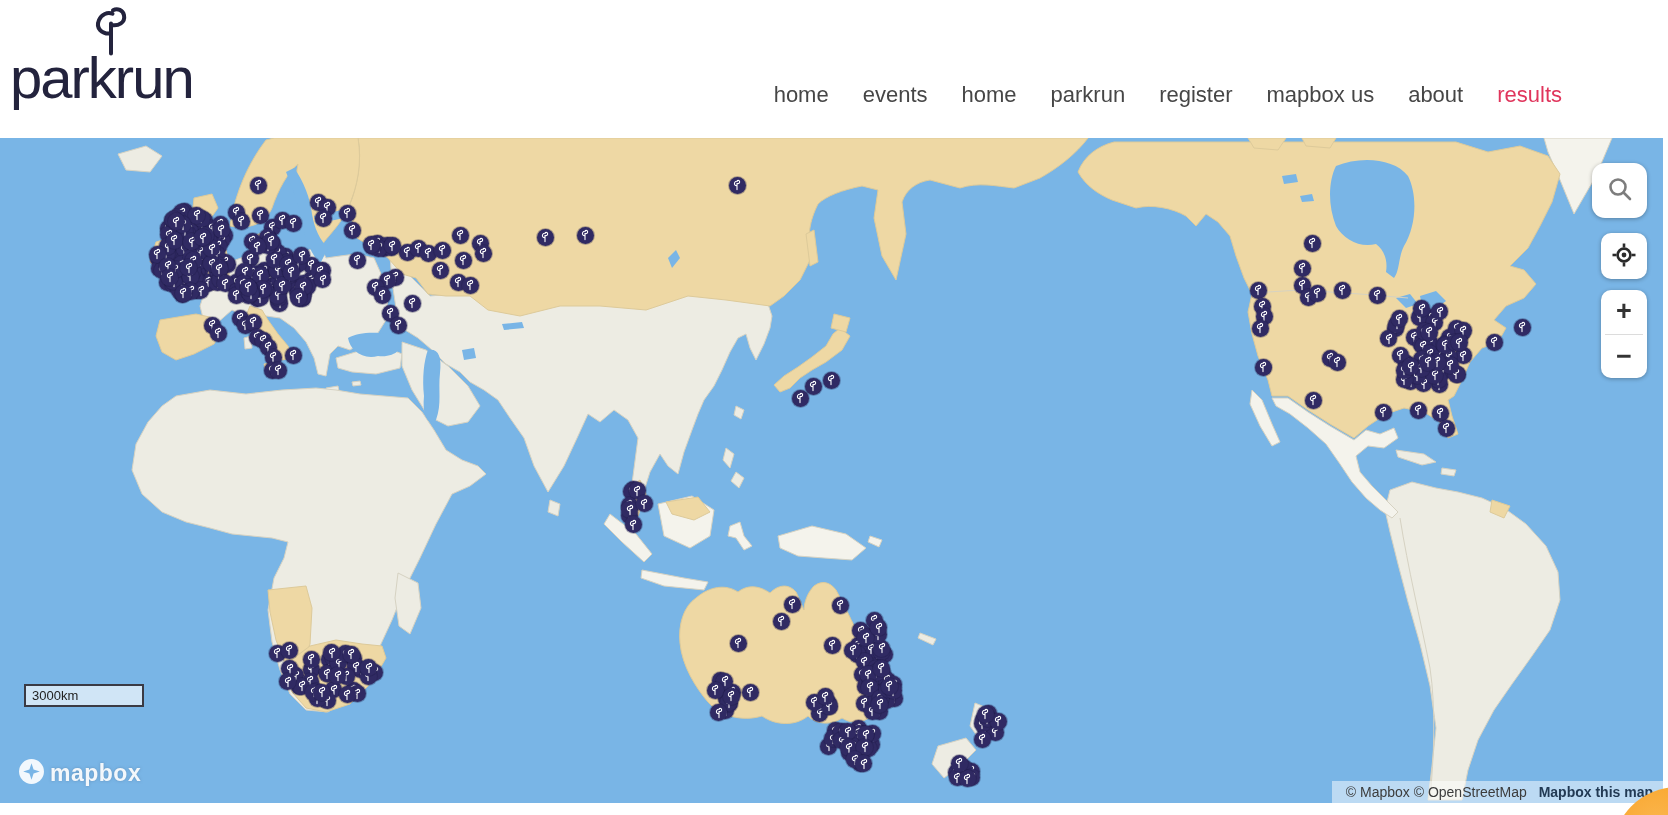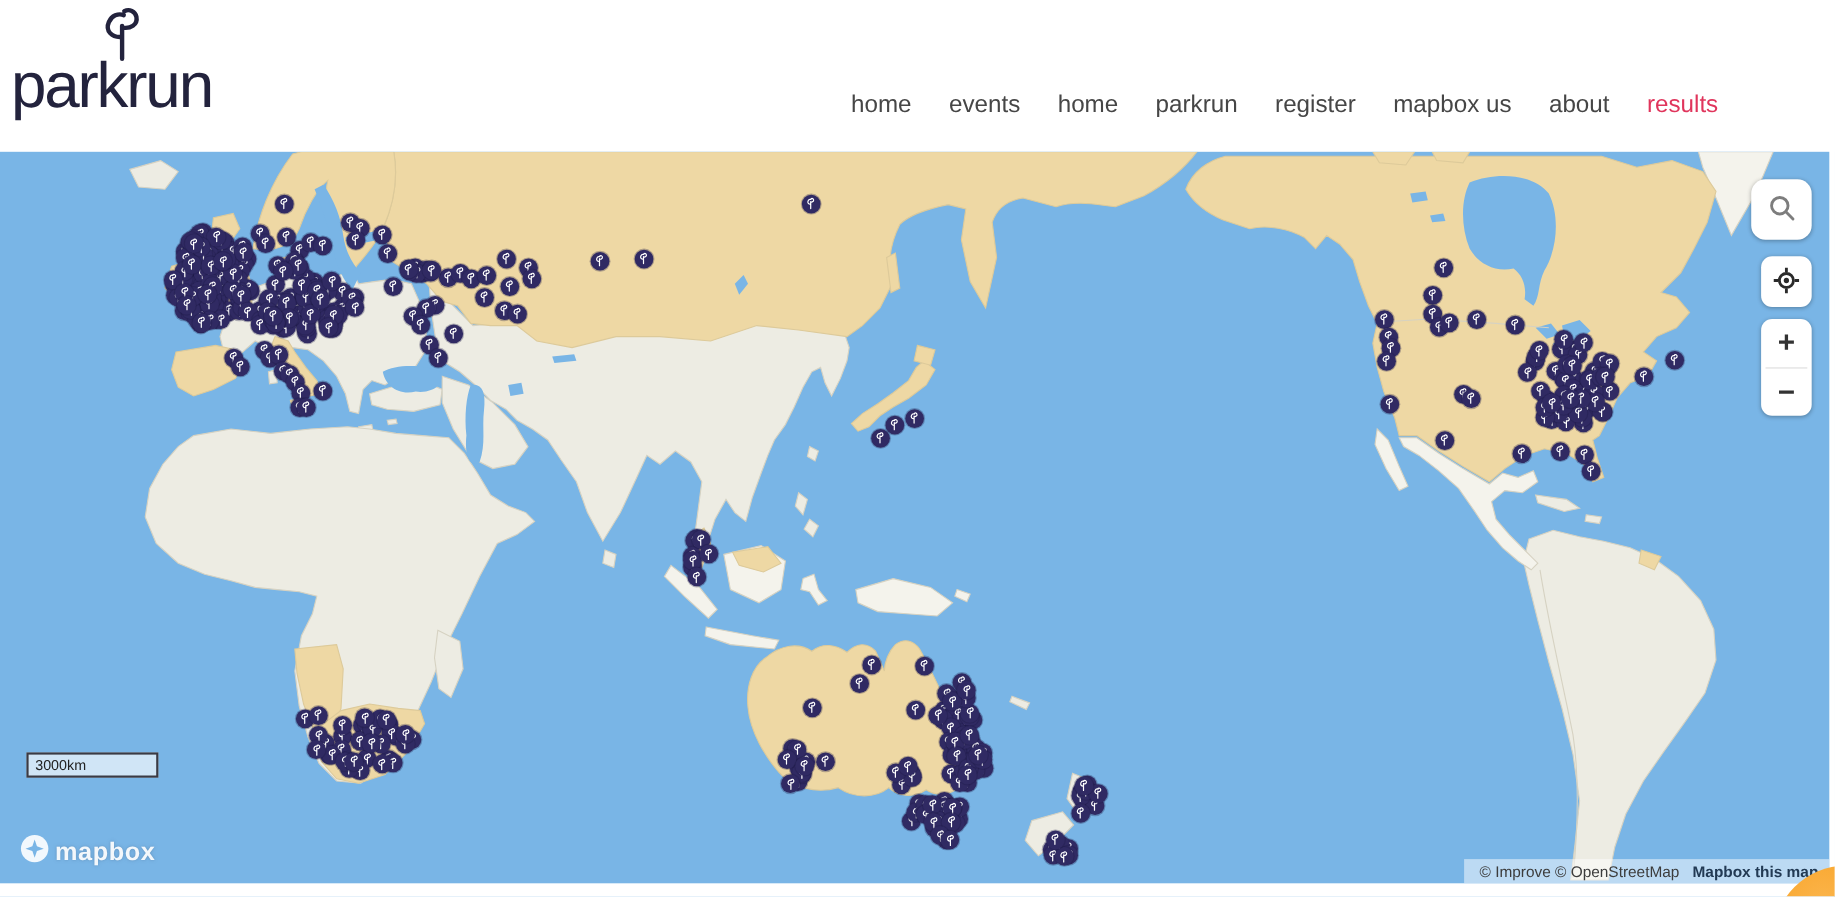--- a/index.html
+++ b/index.html
@@ -2576,19 +2576,19 @@
       <span>
         <svg width="27" height="27" viewBox="0 0 26 26">
           <circle cx="13" cy="13" r="12" fill="rgba(255,255,255,.9)"></circle>
           <path d="M13 5 L15 11 L21 13 L15 15 L13 21 L11 15 L5 13 L11 11 Z" fill="#79b5e6"></path>
         </svg>
       </span>
       <span class="word">mapbox</span>
     </div>
 
     <div class="attrib">
-      <span>© Improve © OpenStreetMap</span>
+      <span>© Mapbox © OpenStreetMap</span>
       <span class="imp">Mapbox this map</span>
     </div>
   </div>
 
   <div class="orange"></div>
 </div>
 
 </body></html>

